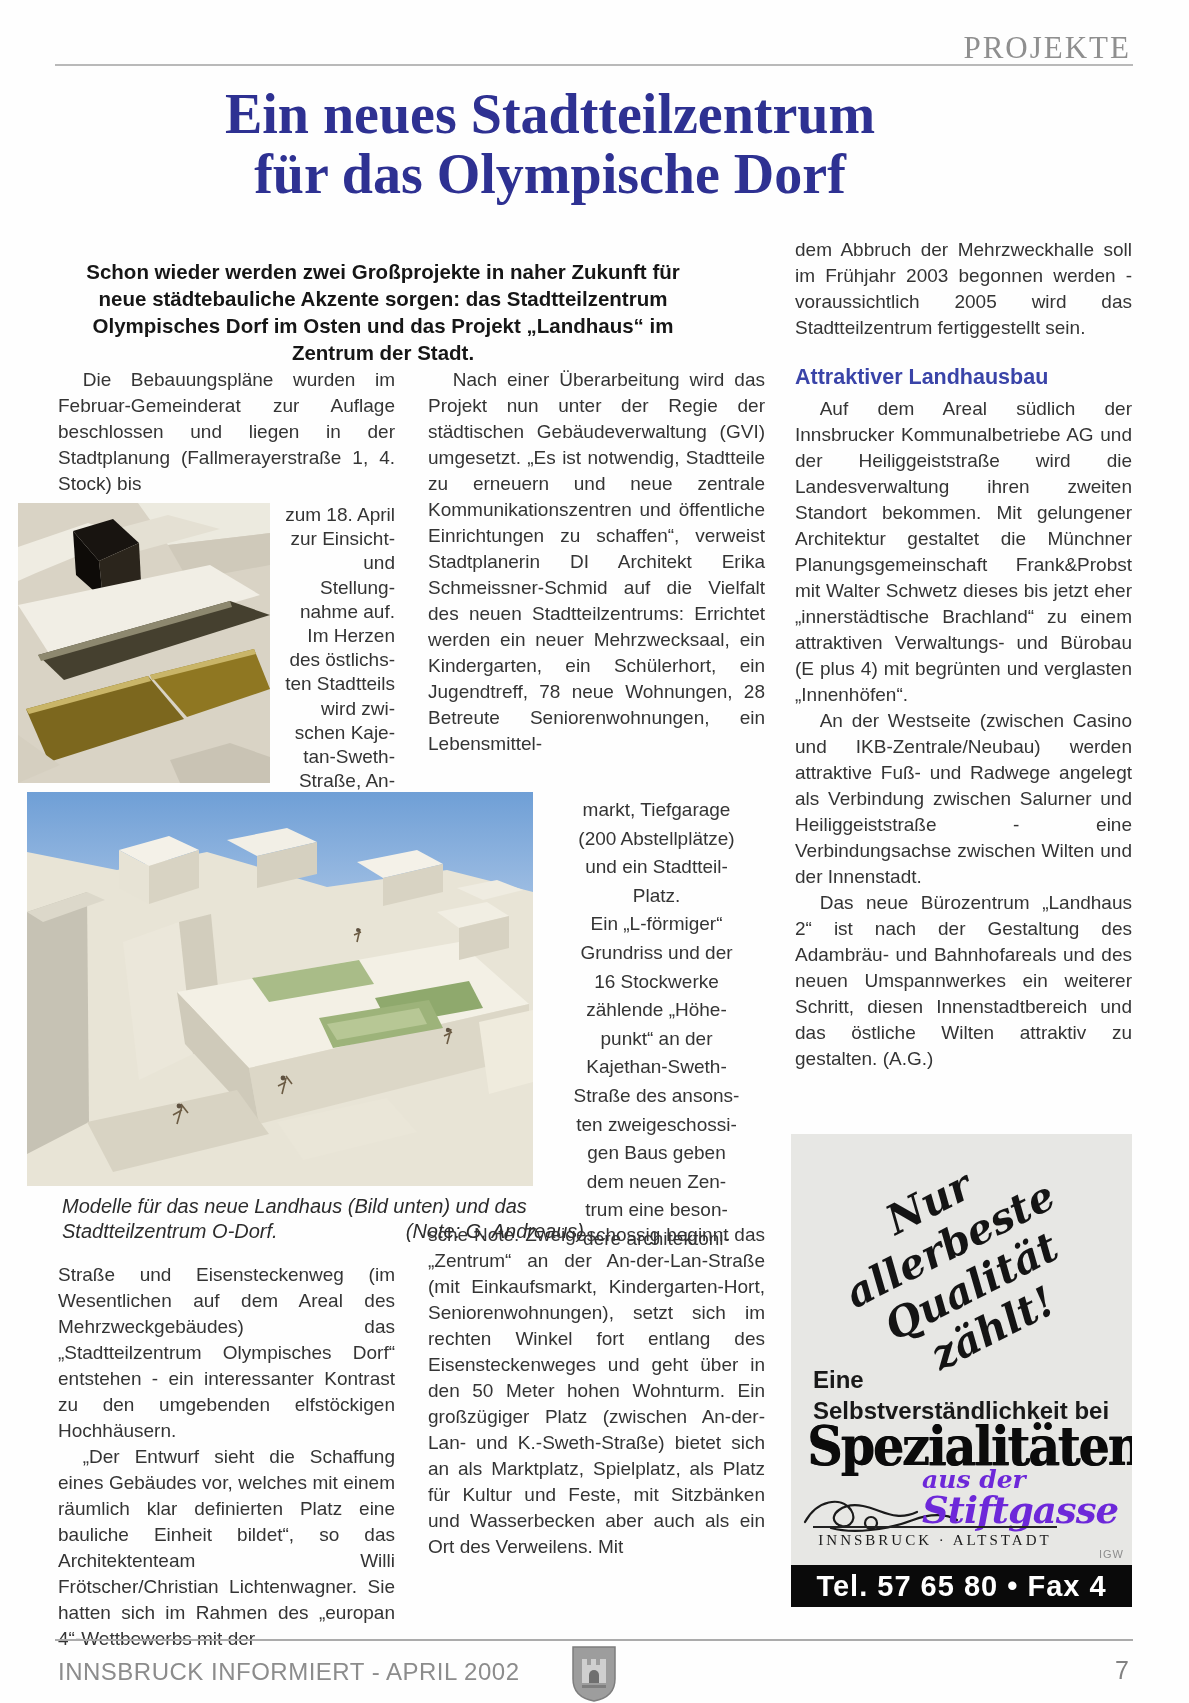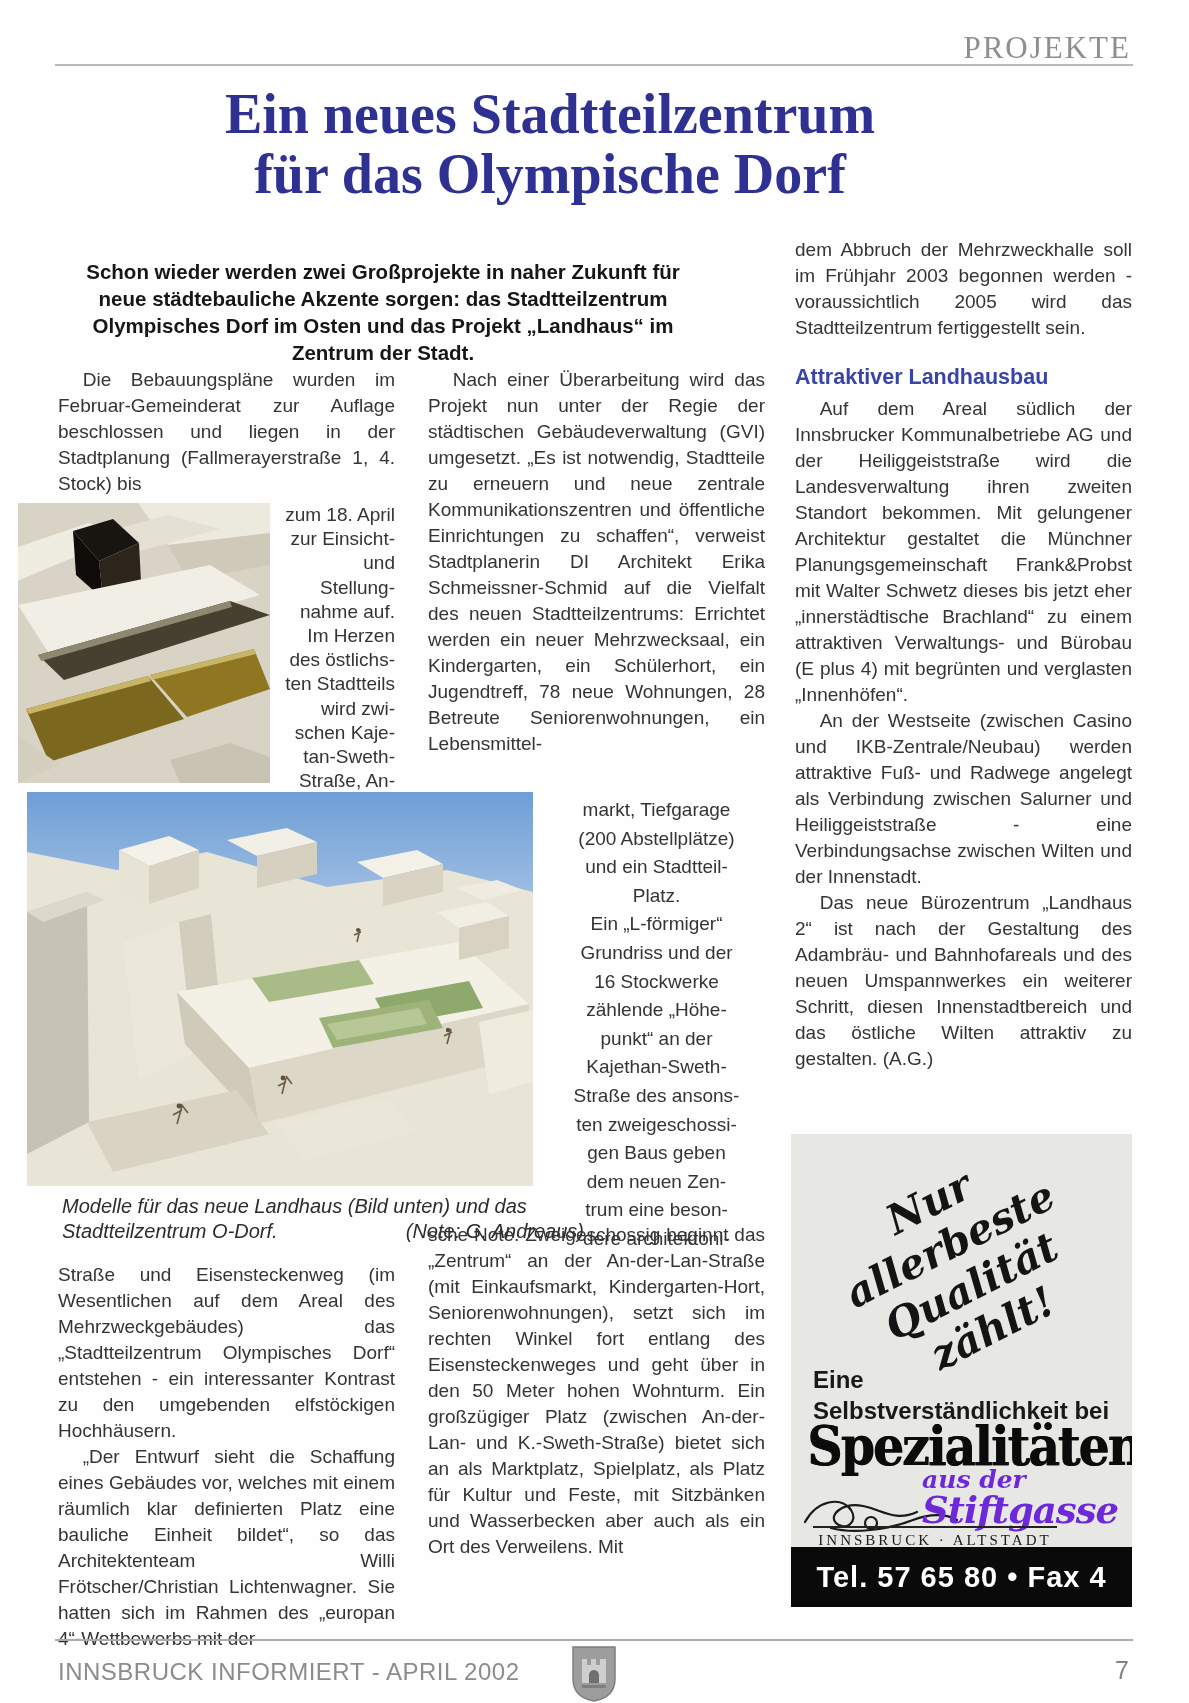--- a/index.html
+++ b/index.html
@@ -50,21 +50,21 @@
             transform:scaleY(1.12);text-shadow:0.8px 0 #0b0b0b;}
   .ad-sub{position:absolute;right:14px;top:334px;
           font-family:"DejaVu Serif",serif;font-style:italic;font-weight:bold;color:#6d28d9;}
   .ad-sub .l1{display:block;font-size:25px;line-height:24px;}
   .ad-sub .l2{display:block;font-size:37px;line-height:36px;letter-spacing:-1px;}
   .ad-flourish{position:absolute;left:10px;top:356px;}
   .ad-location{position:absolute;left:22px;top:392px;width:244px;text-align:center;
                border-top:2px solid #222;border-bottom:2px solid #222;padding:4px 0 18px;
                font-family:"Liberation Serif",serif;font-size:15px;letter-spacing:3px;color:#1b1b1b;}
   .ad-agency{position:absolute;right:8px;top:414px;font-size:11px;letter-spacing:1px;color:#8d8d8d;}
-  .ad-bar{position:absolute;left:0;right:0;bottom:0;height:60px;background:#0a0a0a;color:#fff;
+  .ad-bar{position:absolute;left:0;right:0;bottom:0;height:42px;background:#0a0a0a;color:#fff;
           display:flex;align-items:center;justify-content:center;font-weight:bold;
           font-size:29px;letter-spacing:1px;}
   
   .footer-rule{position:absolute;left:55px;right:56px;top:1639px;border-top:2px solid #ababab;}
   .footer-left{position:absolute;left:58px;top:1658px;font-size:24px;color:#8c8c8c;letter-spacing:0.5px;}
   .crest{position:absolute;left:571px;top:1645px;width:46px;height:58px;}
   .footer-page{position:absolute;right:60px;top:1656px;font-size:25px;color:#828282;}
 </style>
 </head>
 <body>

